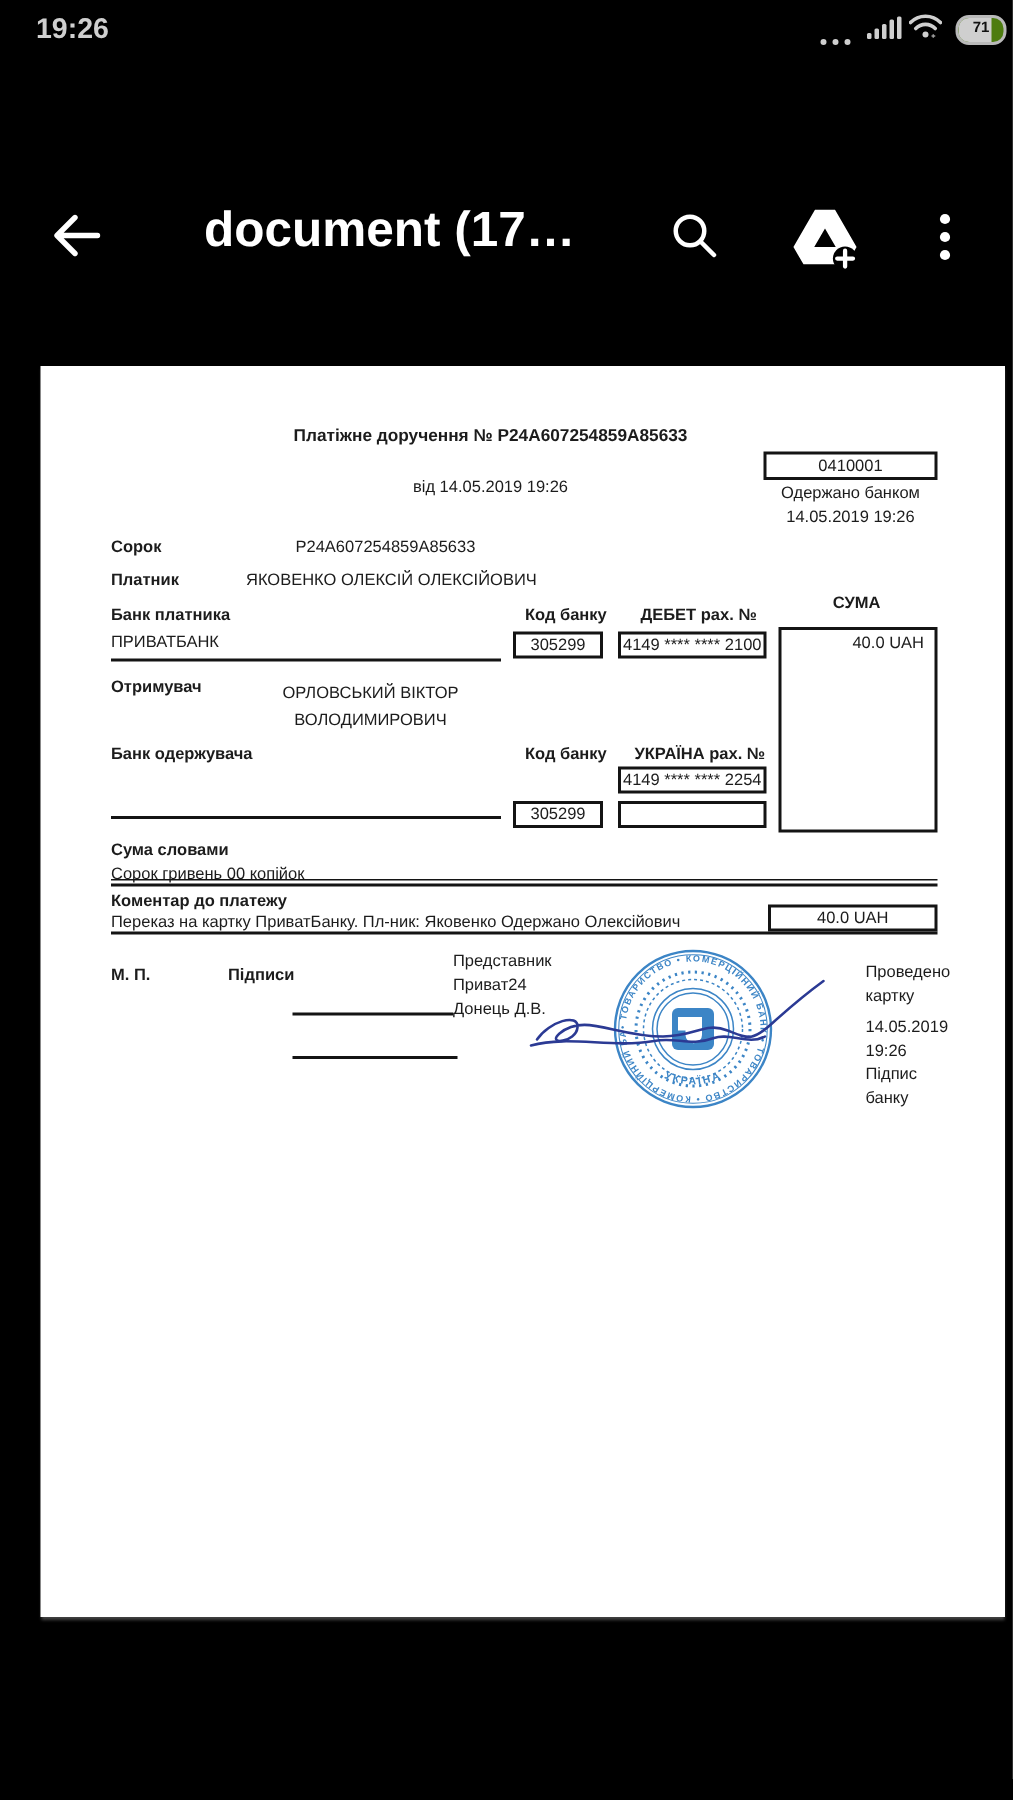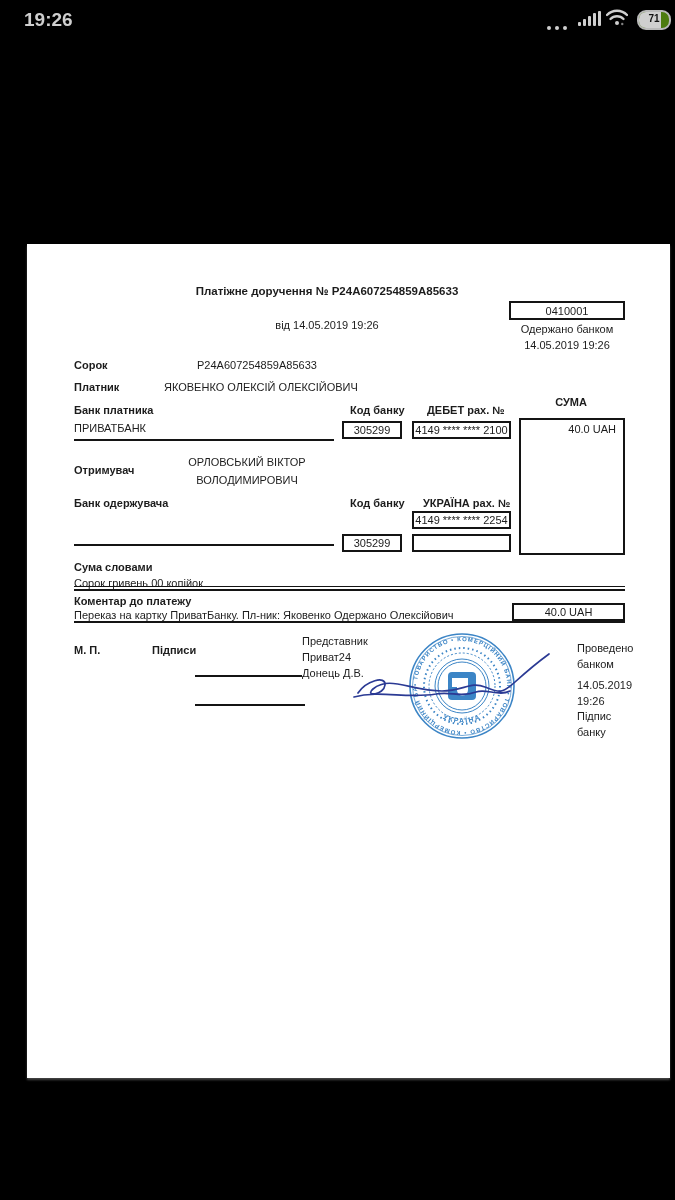--- a/index.html
+++ b/index.html
@@ -57,20 +57,40 @@
       <path d="M4.5 10 A9 9 0 0 1 17.5 10" fill="none" stroke="#cfcfcf" stroke-width="2.4" stroke-linecap="round"></path>
       <circle cx="11" cy="14" r="2" fill="#cfcfcf"></circle>
       <path d="M15 15 l2.5 0 M16.2 13.8 l0 2.4" stroke="#9a9a9a" stroke-width="1"></path>
     </svg>
     <div class="battery">
       <div class="fill"></div>
       <div class="pct">71</div>
     </div>
   </div>
 
+  <div class="appbar">
+    <svg class="iconbtn" style="left:34px;top:84px" width="34" height="30" viewBox="0 0 34 30">
+      <path d="M16 3 L4 15 L16 27 M5 15 H31" fill="none" stroke="#fff" stroke-width="3.6" stroke-linecap="round" stroke-linejoin="round"></path>
+    </svg>
+    <div class="title">document (17…</div>
+    <svg class="iconbtn" style="left:446px;top:83px" width="34" height="34" viewBox="0 0 34 34">
+      <circle cx="14" cy="13" r="9.5" fill="none" stroke="#fff" stroke-width="3"></circle>
+      <path d="M21 20 L30 29" stroke="#fff" stroke-width="3" stroke-linecap="round"></path>
+    </svg>
+    <svg class="iconbtn" style="left:527px;top:79px" width="46" height="44" viewBox="0 0 48 46">
+      <path fill-rule="evenodd" fill="#fff" d="M17 3 H31 L46 29 L39 41 H9 L2 29 Z  M24 16 L31.5 29 H16.5 Z"></path>
+      <circle cx="38" cy="37" r="8.5" fill="#000"></circle>
+      <path d="M38 31.5 V42.5 M32.5 37 H43.5" stroke="#fff" stroke-width="3" stroke-linecap="round"></path>
+    </svg>
+    <svg class="iconbtn" style="left:625px;top:84px" width="10" height="32" viewBox="0 0 10 32">
+      <circle cx="5" cy="4" r="3.4" fill="#fff"></circle>
+      <circle cx="5" cy="16" r="3.4" fill="#fff"></circle>
+      <circle cx="5" cy="28" r="3.4" fill="#fff"></circle>
+    </svg>
+  </div>
 
   <div class="page">
 
     <div class="t b center" style="left:40px;top:40px;width:520px;font-size:11.5px">Платіжне доручення № P24A607254859A85633</div>
     <div class="t center" style="left:40px;top:74px;width:520px">від 14.05.2019 19:26</div>
 
     <div class="box" style="left:482px;top:57px;width:112px;height:15px">
       <span>0410001</span>
     </div>
     <div class="t center" style="left:455px;top:78px;width:170px">Одержано банком</div>
@@ -92,21 +112,21 @@
     <div class="box" style="left:315px;top:177px;width:56px;height:14px">
       <span>305299</span>
     </div>
     <div class="box" style="left:385px;top:177px;width:95px;height:14px">
       <span>4149 **** **** 2100</span>
     </div>
 
     <div class="box" style="left:492px;top:174px;width:102px;height:133;height:133px"></div>
     <div class="t" style="left:492px;top:178px;width:97px;text-align:right">40.0 UAH</div>
 
-    <div class="t b" style="left:47px;top:219px">Отримувач</div>
+    <div class="t b" style="left:47px;top:207px">Отримувач</div>
     <div class="t center" style="left:125px;top:211px;width:190px">ОРЛОВСЬКИЙ ВІКТОР</div>
     <div class="t center" style="left:125px;top:229px;width:190px">ВОЛОДИМИРОВИЧ</div>
 
     <div class="t b" style="left:47px;top:252px">Банк одержувача</div>
     <div class="t b" style="left:323px;top:252px">Код банку</div>
     <div class="t b" style="left:396px;top:252px">УКРАЇНА рах. №</div>
 
     <div class="box" style="left:385px;top:267px;width:95px;height:14px">
       <span>4149 **** **** 2254</span>
     </div>
@@ -159,20 +179,20 @@
       <path d="M100 49 h16 v12 a5.5 5.5 0 0 1 -11 0 v-3 h-5 z" fill="#fff"></path>
       <path d="M100 49 h5 v5 h-5 z" fill="#3c85c6" opacity="0"></path>
 
       <g stroke="#2b3a94" stroke-width="1.7" fill="none" stroke-linecap="round">
         <path d="M6 64 C 14 52 34 46 33 56 C 32 66 12 68 21 60 C 38 46 58 62 90 62 C 112 62 118 52 133 58 C 146 63 149 66 163 53 C 173 44 186 33 197 25"></path>
         <path d="M2 68 C 28 61 55 70 84 65 C 99 62 108 69 124 63 C 134 59 147 68 158 62"></path>
       </g>
     </svg>
 
     <div class="t" style="left:550px;top:397px">Проведено</div>
-    <div class="t" style="left:550px;top:413px">банком</div>
+    <div class="t" style="left:550px;top:413px">картку</div>
     <div class="t" style="left:550px;top:434px">14.05.2019</div>
     <div class="t" style="left:550px;top:450px">19:26</div>
     <div class="t" style="left:550px;top:465px">Підпис</div>
     <div class="t" style="left:550px;top:481px">банку</div>
 
   </div>
 </div>
 
 </body></html>

